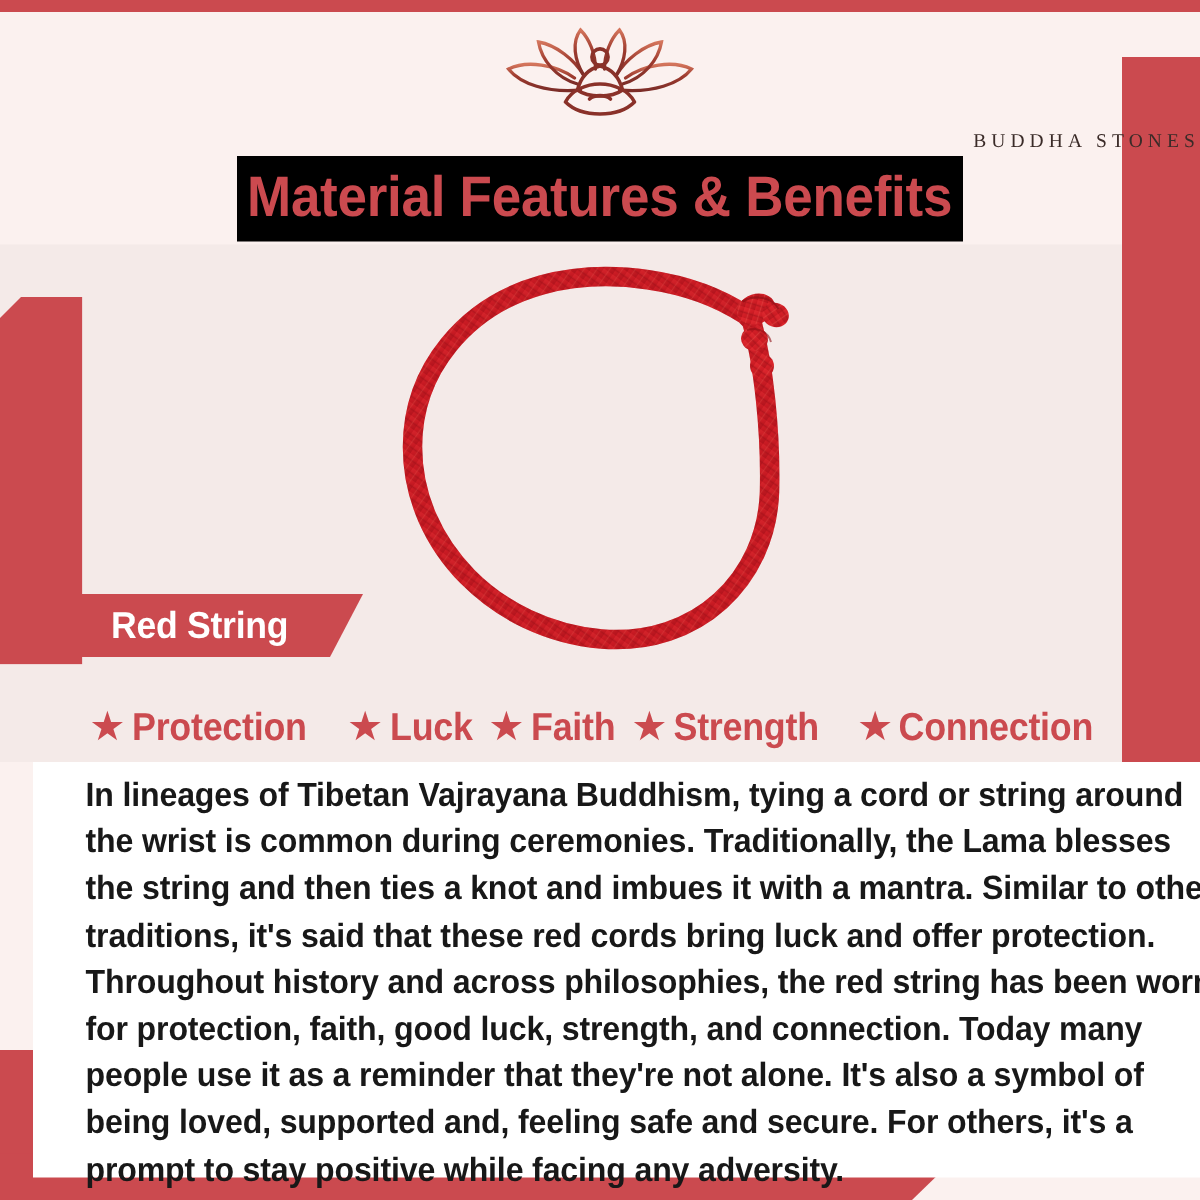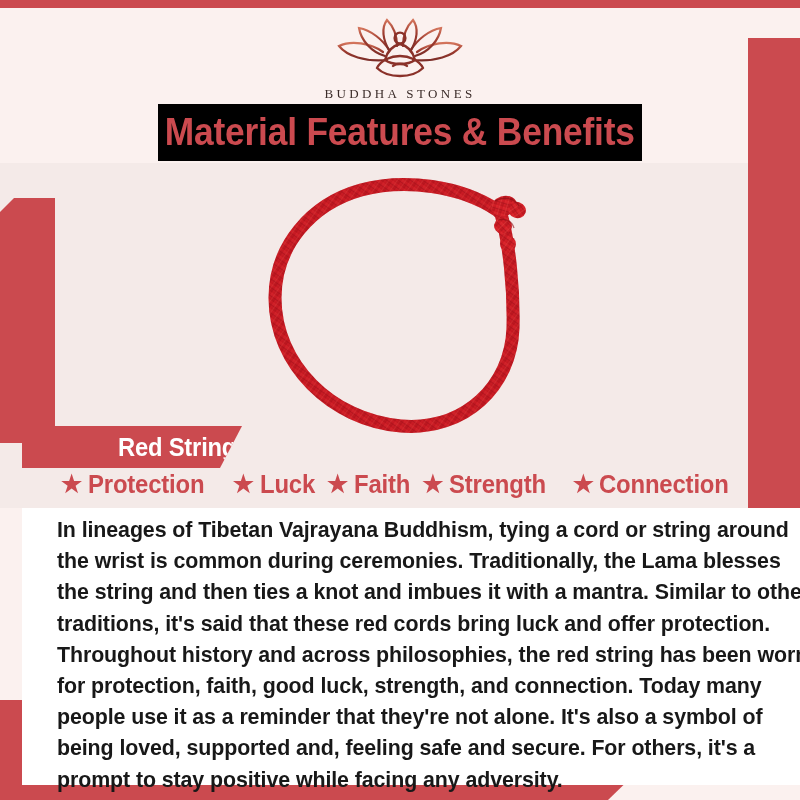--- a/index.html
+++ b/index.html
@@ -25,21 +25,21 @@
     position:absolute;right:0;top:38px;width:52px;height:548px;background:#cb4a4f;
     clip-path:polygon(0 0, 100% 0, 100% 100%, 100% 100%, 0 calc(100% - 26px));
   }
   .strip-bottomleft{
     position:absolute;left:0;top:769px;width:640px;height:31px;background:#cb4a4f;
     clip-path:polygon(0 0, 640px 0, 608px 31px, 0 31px);
   }
   .strip-leftlow{position:absolute;left:0;top:700px;width:22px;height:100px;background:#cb4a4f;}
 
   
-  .logo{position:absolute;left:0;top:16px;width:800px;text-align:center;}
+  .logo{position:absolute;left:0;top:16px;width:800px;text-align:right;}
   .logo svg{display:block;margin:0 auto;}
   .logo-word{
     margin-top:2px;font-family:"Liberation Serif", serif;
     font-size:13px;letter-spacing:3.4px;color:#3a2b28;font-weight:400;
   }
 
   
   .title-panel{
     position:absolute;left:158px;top:104px;width:484px;height:57px;
     background:#000000;display:flex;align-items:center;justify-content:center;
@@ -49,23 +49,23 @@
     font-weight:bold;font-size:38px;color:#cb4a4f;
     letter-spacing:-0.2px;transform:scaleX(0.93);transform-origin:center;
     white-space:nowrap;
   }
 
   
   .product{position:absolute;left:265px;top:168px;width:290px;height:275px;}
 
   
   .rs-banner{
-    position:absolute;left:22px;top:426px;width:220px;height:42px;background:#cb4a4f;
+    position:absolute;left:22px;top:396px;width:220px;height:42px;background:#cb4a4f;
     clip-path:polygon(0 0, 220px 0, 198px 42px, 0 42px);
-    display:flex;align-items:center;justify-content:flex-end;
+    display:flex;align-items:center;
   }
   .rs-text{
     color:#ffffff;font-weight:bold;font-size:25px;margin-left:52px;
     transform:scaleX(0.95);transform-origin:left center;white-space:nowrap;
     letter-spacing:-0.2px;
   }
 
   
   .features{
     position:absolute;left:22px;top:464px;width:756px;height:40px;

